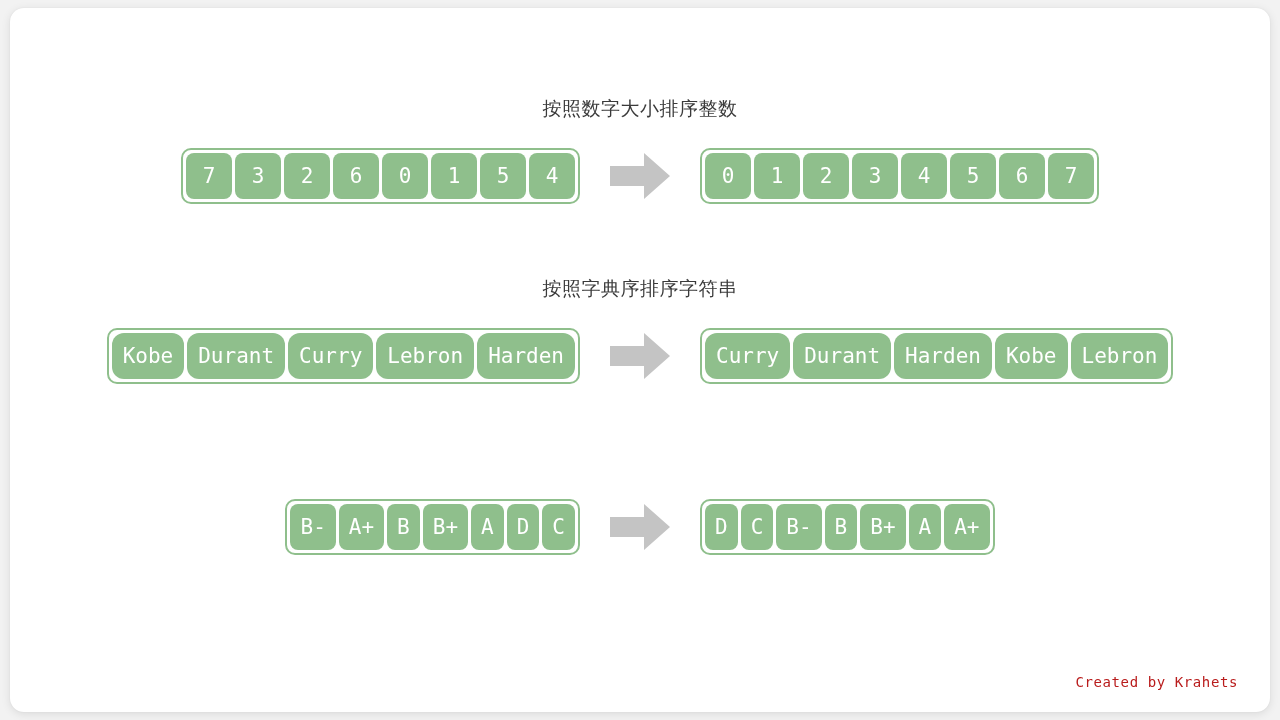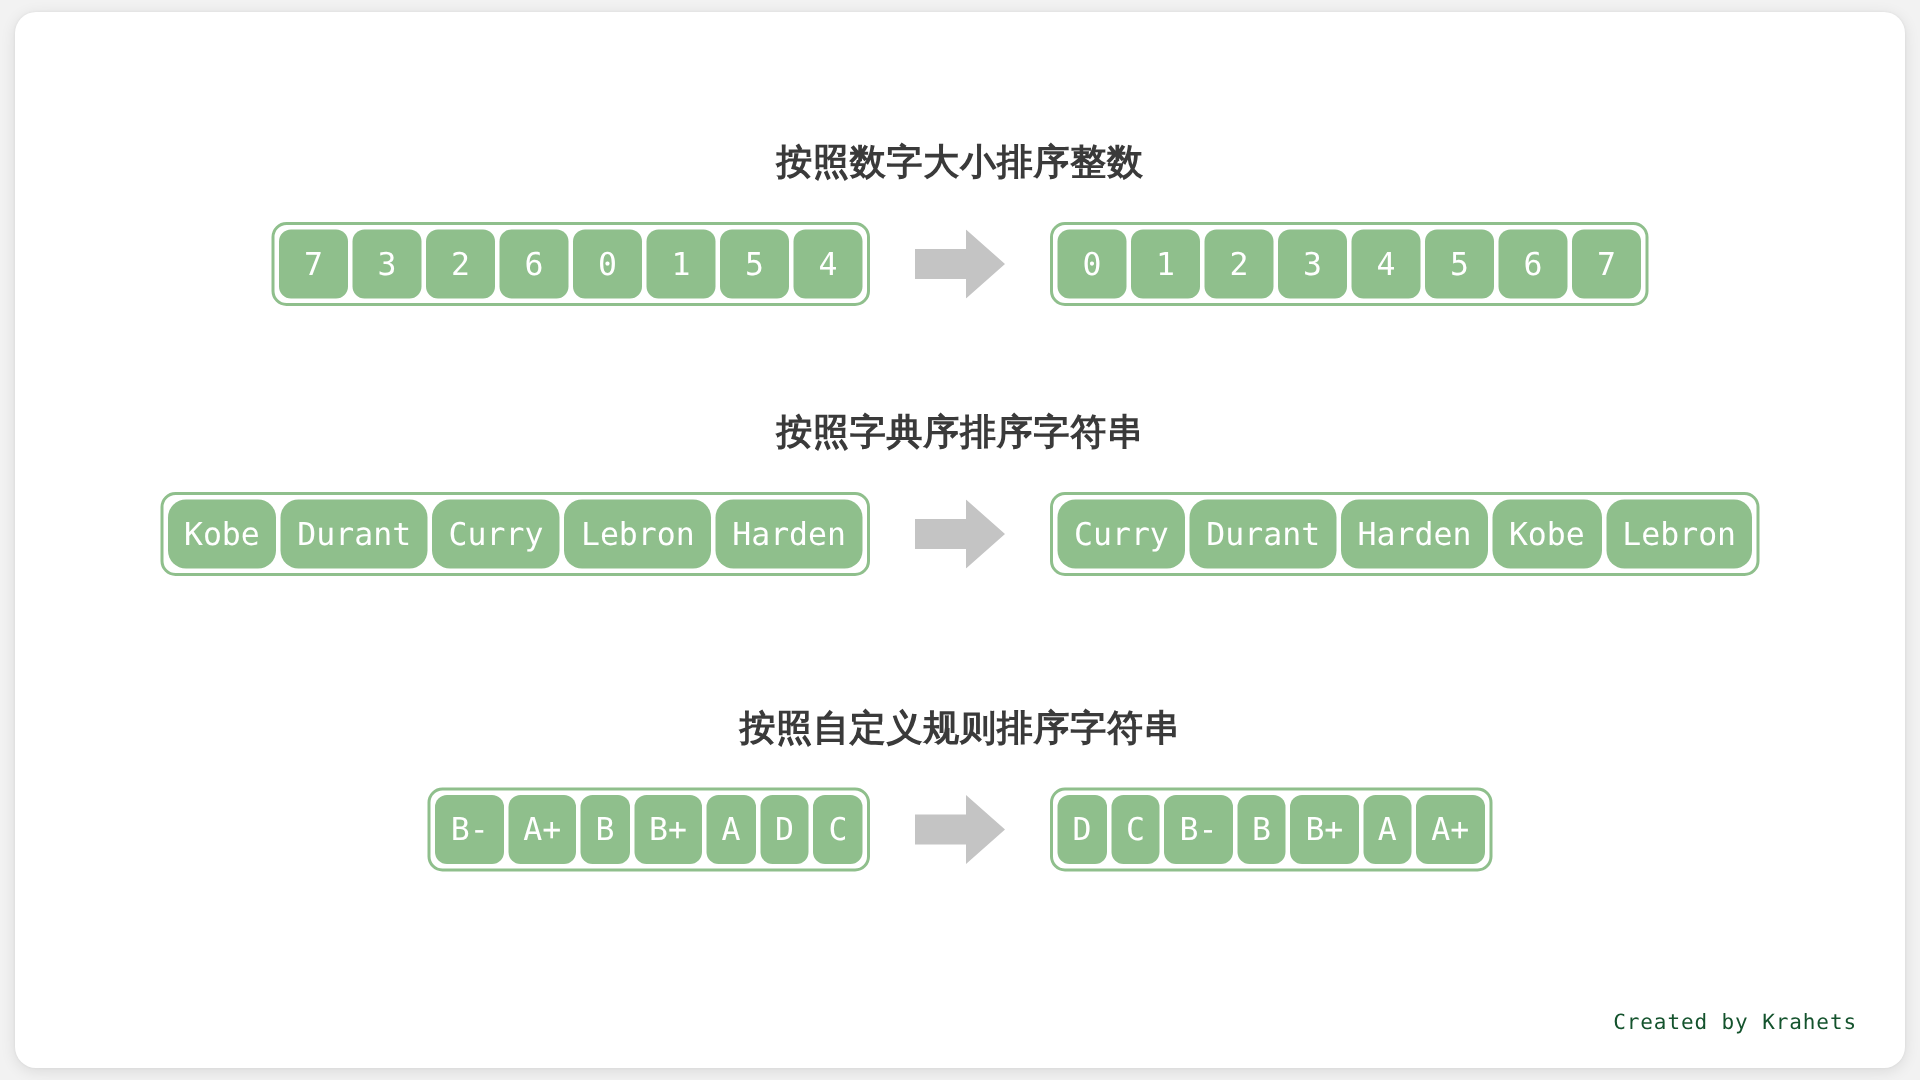--- a/index.html
+++ b/index.html
@@ -30,22 +30,22 @@
     position: absolute;
     left: 0;
     width: 1260px;
   }
   .section-1 { top: 88px; }
   .section-2 { top: 268px; }
   .section-3 { top: 465px; }
 
   .section-title {
     text-align: center;
-    font-size: 24px;
-    font-weight: bold;
+    font-size: 19px;
+    font-weight: normal;
     color: #3a3a3a;
     letter-spacing: 0.5px;
     margin: 0;
     height: 26px;
     line-height: 26px;
   }
 
   .row {
     display: flex;
     align-items: center;
@@ -105,21 +105,21 @@
   .r3 .gap-left  { width: 490px; }
   .r3 .gap-right { width: 490px; }
 
   
   .footer {
     position: absolute;
     right: 32px;
     bottom: 22px;
     font-family: "DejaVu Sans Mono", monospace;
     font-size: 14px;
-    color: #14532d;
+    color: #b91c1c;
     letter-spacing: 0.6px;
   }
 </style>
 </head>
 <body>
 
 <div class="card">
 
   <div class="section section-1">
     <div class="section-title">按照数字大小排序整数</div>
@@ -179,21 +179,20 @@
           <div class="cell">Durant</div>
           <div class="cell">Harden</div>
           <div class="cell">Kobe</div>
           <div class="cell">Lebron</div>
         </div>
       </div>
     </div>
   </div>
 
   <div class="section section-3">
-    <div class="section-title">按照自定义规则排序字符串</div>
     <div class="row r3">
       <div class="gap-left">
         <div class="array array-grade">
           <div class="cell">B-</div>
           <div class="cell">A+</div>
           <div class="cell">B</div>
           <div class="cell">B+</div>
           <div class="cell">A</div>
           <div class="cell">D</div>
           <div class="cell">C</div>

